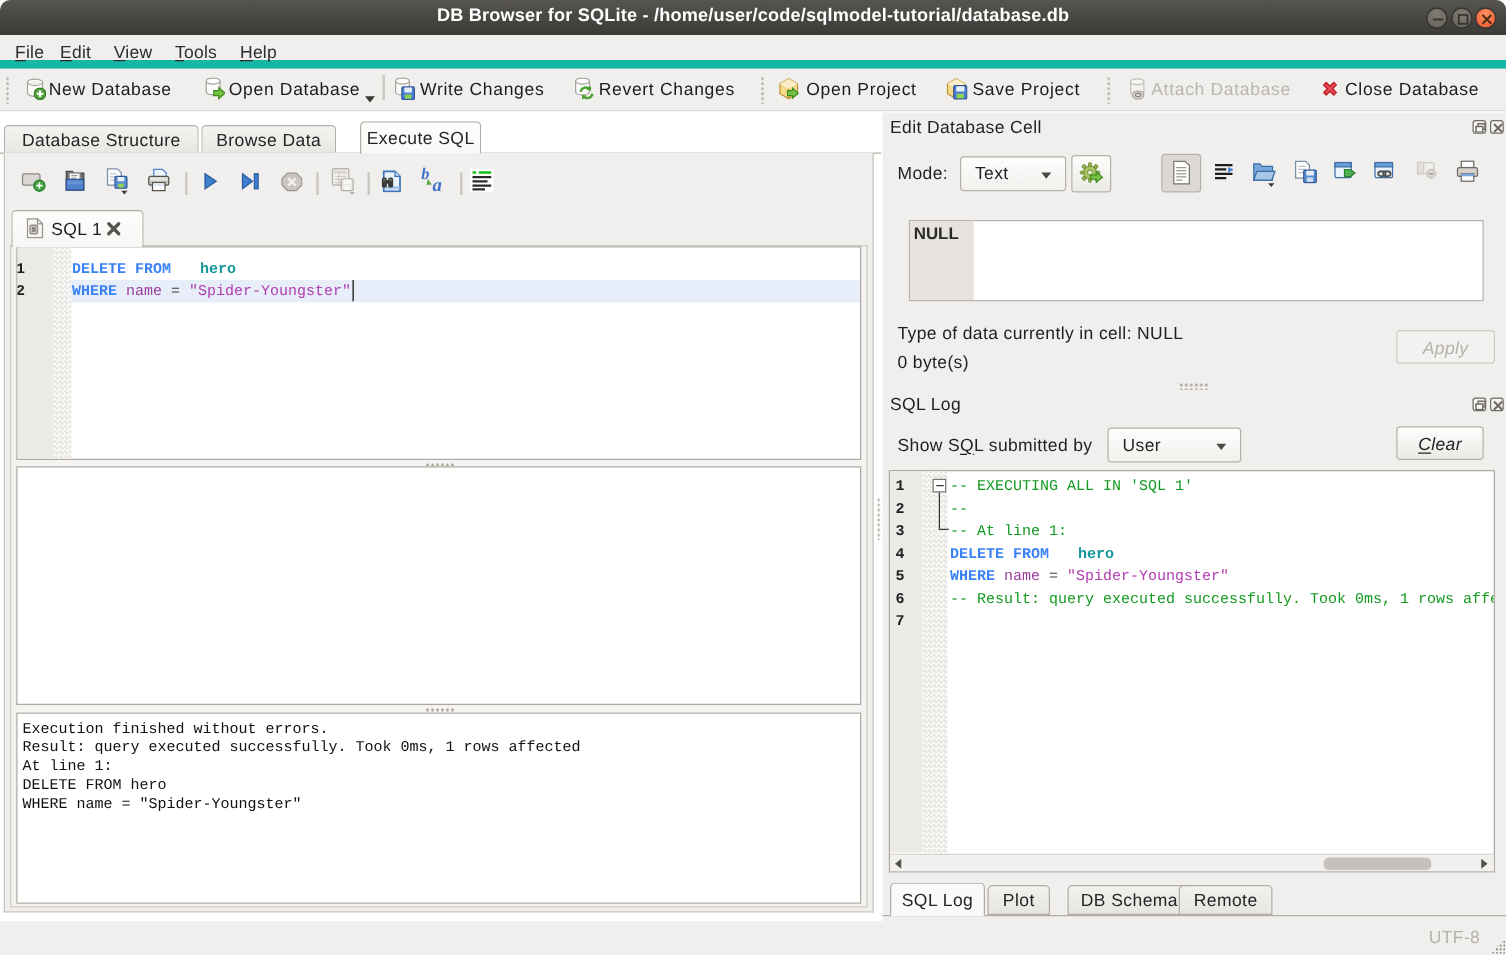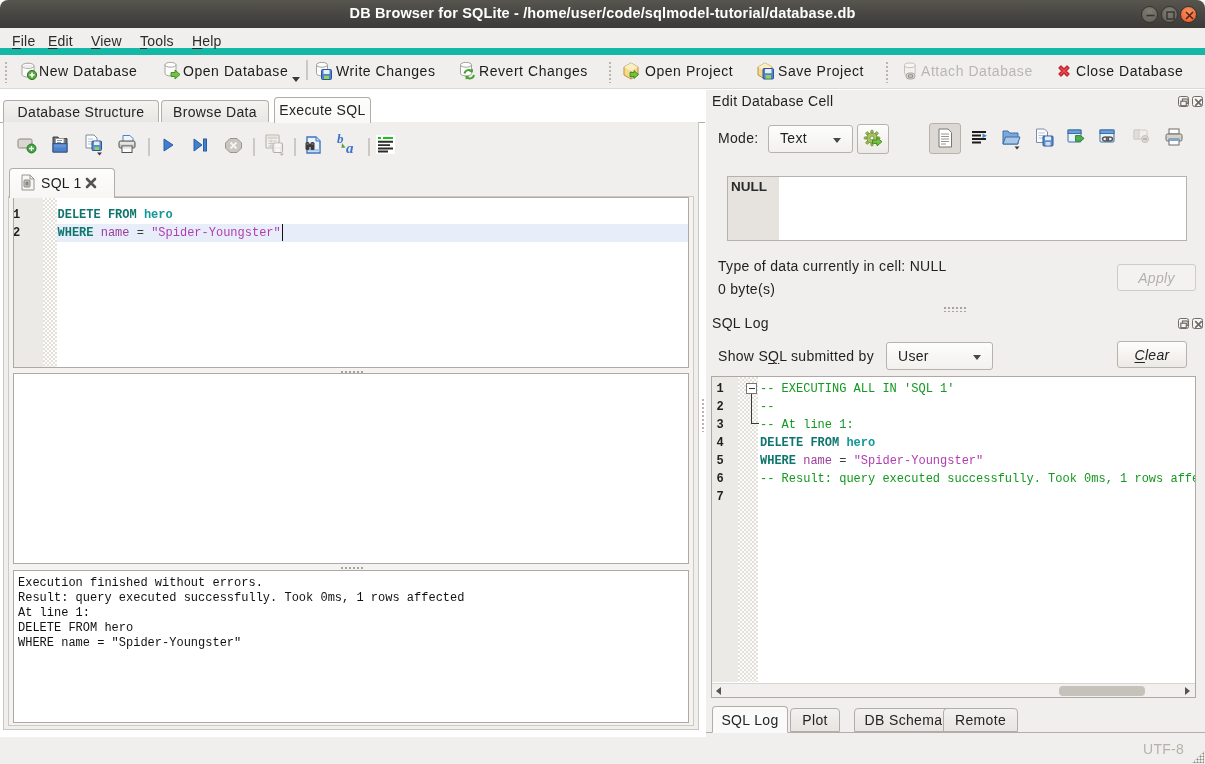--- a/index.html
+++ b/index.html
@@ -24,22 +24,22 @@
 
 .tab{border:1px solid #b2aea7;border-bottom:none;border-radius:4px 4px 0 0;font-size:14px;letter-spacing:0.35px;color:#242424;text-align:center;background:linear-gradient(#f4f3f1,#e8e6e2);}
 .tab.active{background:linear-gradient(#fdfdfc,#f9f8f7);}
 #tabline{left:0;top:122px;width:705px;height:1px;background:#b2aea7;}
 
 #lpane{left:3px;top:122px;width:696px;height:608px;background:#f1efed;border:1px solid #c9c5bf;border-top:none;}
 .hsplit{height:6px;background-image:radial-gradient(circle,#a8a49d 1px,transparent 1.2px);background-size:4px 4px;width:24px;}
 .lnum{width:22px;text-align:right;font-family:"Liberation Mono",monospace;font-weight:bold;font-size:12px;color:#1f1f1f;}
 .fold{background:repeating-conic-gradient(#e4e1dc 0% 25%, #fcfcfb 0% 50%) 0 0/4px 4px;}
 .code{font-family:"Liberation Mono",monospace;font-size:12px;white-space:pre;}
-.kw{color:#0f766e;font-weight:bold;}
-.tbl{color:#149797;font-weight:bold;}
+.kw{color:#3b82f6;font-weight:bold;}
+.tbl{color:#149797;font-weight:bold;margin-left:16px;}
 .idf{color:#9a3d9a;}
 .str{color:#b13cb1;}
 .cmt{color:#12991f;}
 
 .dtitle{font-size:14px;letter-spacing:0.3px;color:#1f1f1f;}
 .dockbtn{width:11px;height:11px;border:1px solid #6f6c66;border-radius:2.5px;overflow:hidden;background:#f6f5f3;}
 .dockbtn svg{position:absolute;left:0;top:0;display:block;}
 .btn{border:1px solid #b7b3ac;border-radius:3px;background:linear-gradient(#fdfdfc,#eceae6);font-size:14px;letter-spacing:0.3px;color:#232323;text-align:center;font-style:italic;}
 .btn.dis{background:#f3f2f0;border-color:#cfccc6;color:#b4b1ab;}
 .combo{border:1px solid #b7b3ac;border-radius:3px;background:linear-gradient(#fdfdfc,#f2f1ee);font-size:14px;letter-spacing:0.3px;color:#232323;}
@@ -143,21 +143,21 @@
   <svg class="abs tbicon" style="left:1055px;" viewBox="0 0 18 18">
     <path d="M4 6 L6 4 L9 7 L12 4 L14 6 L11 9 L14 12 L12 14 L9 11 L6 14 L4 12 L7 9 Z" fill="#e84c55" stroke="#c22028" stroke-width="1.2" stroke-linejoin="round"></path>
   </svg>
   <span class="abs tbtxt" style="left:1076px;">Close Database</span>
 
 <div class="abs" style="left:0;top:88px;width:1205px;height:1px;background:#dcd9d4;"></div>
 <div class="abs" style="left:701px;top:398px;width:4px;height:34px;background-image:radial-gradient(circle,#b9b5ae 1px,transparent 1.2px);background-size:4px 4px;"></div>
 <div class="abs tab" style="left:3px;top:100px;width:156px;height:23px;line-height:22px;">Database Structure</div>
 <div class="abs tab" style="left:161px;top:100px;width:108px;height:23px;line-height:22px;">Browse Data</div>
 <div id="tabline" class="abs"></div>
-<div class="abs tab active" style="left:274px;top:97px;width:97px;height:26px;line-height:25px;z-index:3;">Execute SQL</div>
+<div class="abs tab active" style="left:288px;top:97px;width:97px;height:26px;line-height:25px;z-index:3;">Execute SQL</div>
 
 <div id="lpane" class="abs"></div>
 <div class="abs" style="left:7.5px;top:196px;width:686px;height:530px;border:1px solid #cdc9c3;background:#f5f3f1;"></div>
 
 <g id="edtb">
 <svg class="abs" style="left:17px;top:136px;" width="20" height="18" viewBox="0 0 20 18">
       <rect x="1" y="3" width="14" height="9" rx="1.5" fill="#dad7d2" stroke="#8a8781"></rect>
       <circle cx="14.5" cy="12.5" r="4.5" fill="#3fa43f" stroke="#2d7d2d"></circle>
       <path d="M14.5 10v5M12 12.5h5" stroke="#fff" stroke-width="1.3"></path>
     </svg>

